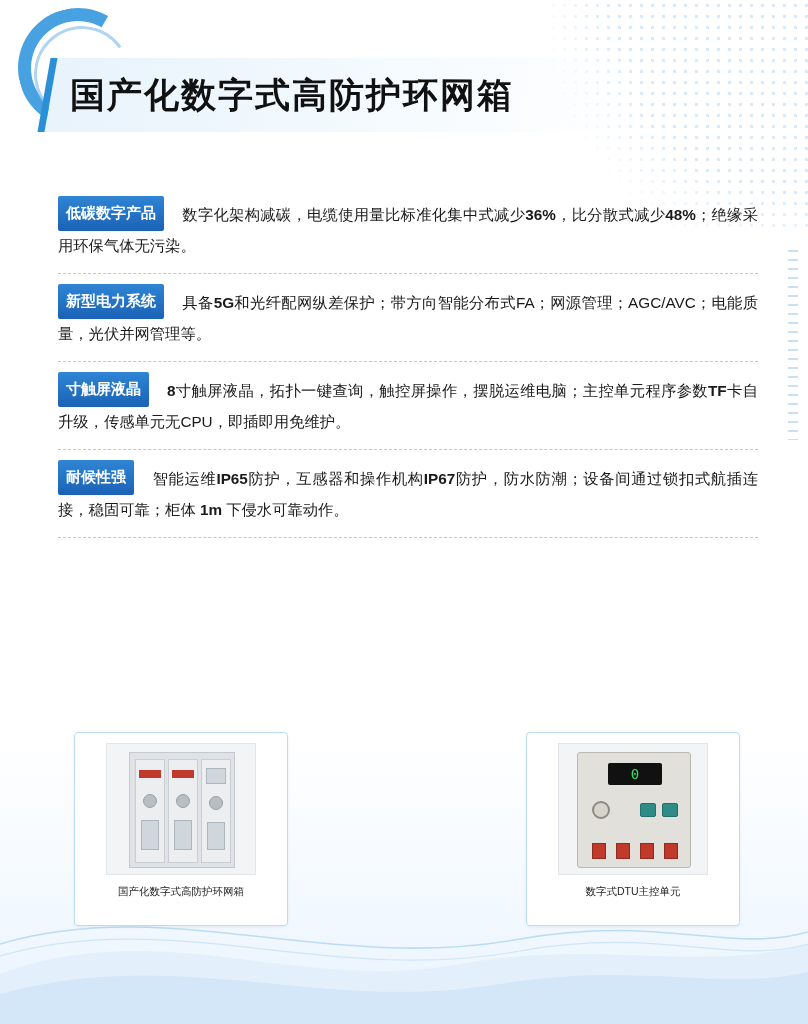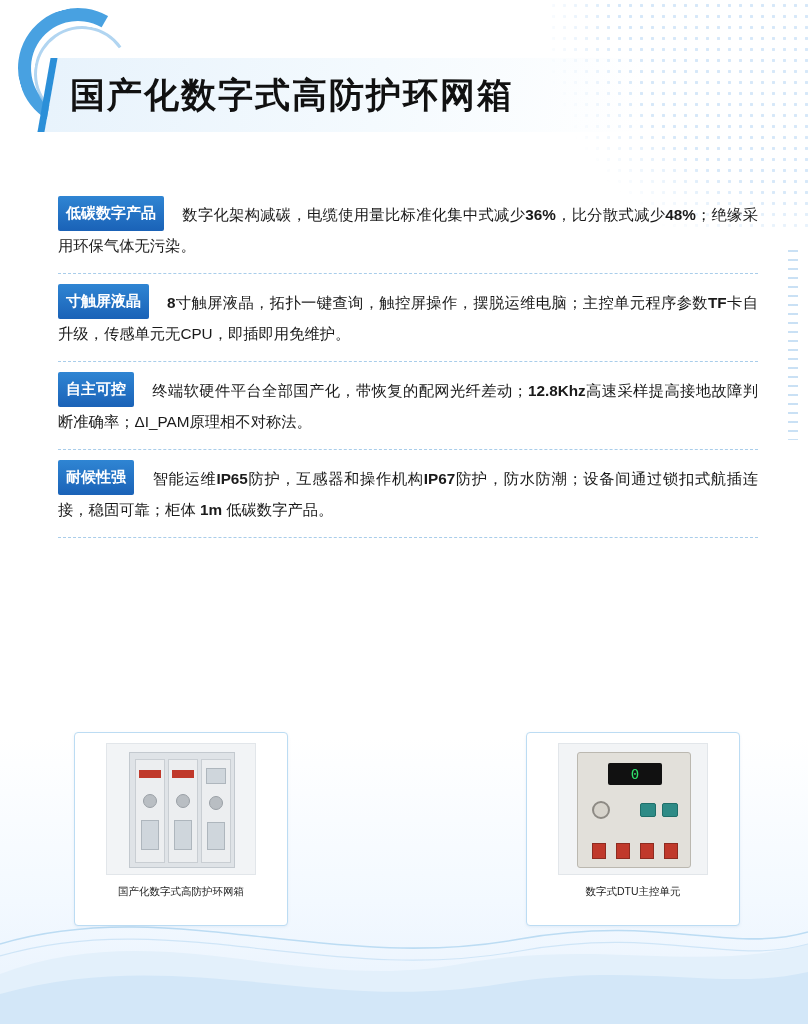--- a/index.html
+++ b/index.html
@@ -171,37 +171,37 @@
   </div>
 
   <div class="features">
 
     <div class="feature">
       <div class="ftext">
         <span class="tag">低碳数字产品</span><span>数字化架构减碳，电缆使用量比标准化集中式减少</span><span class="b">36%</span><span>，比分散式减少</span><span class="b">48%</span><span>；绝缘采用环保气体无污染。</span>
       </div>
     </div>
 
+    <div class="feature">
+      <div class="ftext">
+        <span class="tag">新型电力系统</span><span>具备</span><span class="b">5G</span><span>和光纤配网纵差保护；带方向智能分布式FA；网源管理；AGC/AVC；电能质量，光伏并网管理等。</span>
+      </div>
+    </div>
 
     <div class="feature">
       <div class="ftext">
         <span class="tag">寸触屏液晶</span><span class="b">8</span><span>寸触屏液晶，拓扑一键查询，触控屏操作，摆脱运维电脑；主控单元程序参数</span><span class="b">TF</span><span>卡自升级，传感单元无CPU，即插即用免维护。</span>
       </div>
     </div>
 
 
-    <div class="feature">
-      <div class="ftext">
-        <span class="tag">自主可控</span><span>终端软硬件平台全部国产化，带恢复的配网光纤差动；</span><span class="b">12.8Khz</span><span>高速采样提高接地故障判断准确率；ΔI_PAM原理相不对称法。</span>
-      </div>
-    </div>
-
-    <div class="feature">
-      <div class="ftext">
-        <span class="tag">耐候性强</span><span>智能运维</span><span class="b">IP65</span><span>防护，互感器和操作机构</span><span class="b">IP67</span><span>防护，防水防潮；设备间通过锁扣式航插连接，稳固可靠；柜体 </span><span class="b">1m</span><span> 低碳数字产品。</span>
+
+    <div class="feature">
+      <div class="ftext">
+        <span class="tag">耐候性强</span><span>智能运维</span><span class="b">IP65</span><span>防护，互感器和操作机构</span><span class="b">IP67</span><span>防护，防水防潮；设备间通过锁扣式航插连接，稳固可靠；柜体 </span><span class="b">1m</span><span> 下侵水可靠动作。</span>
       </div>
     </div>
 
   </div>
 
   <div class="cards">
 
     <div class="card">
       <div class="card-img">
         <div class="cab">

